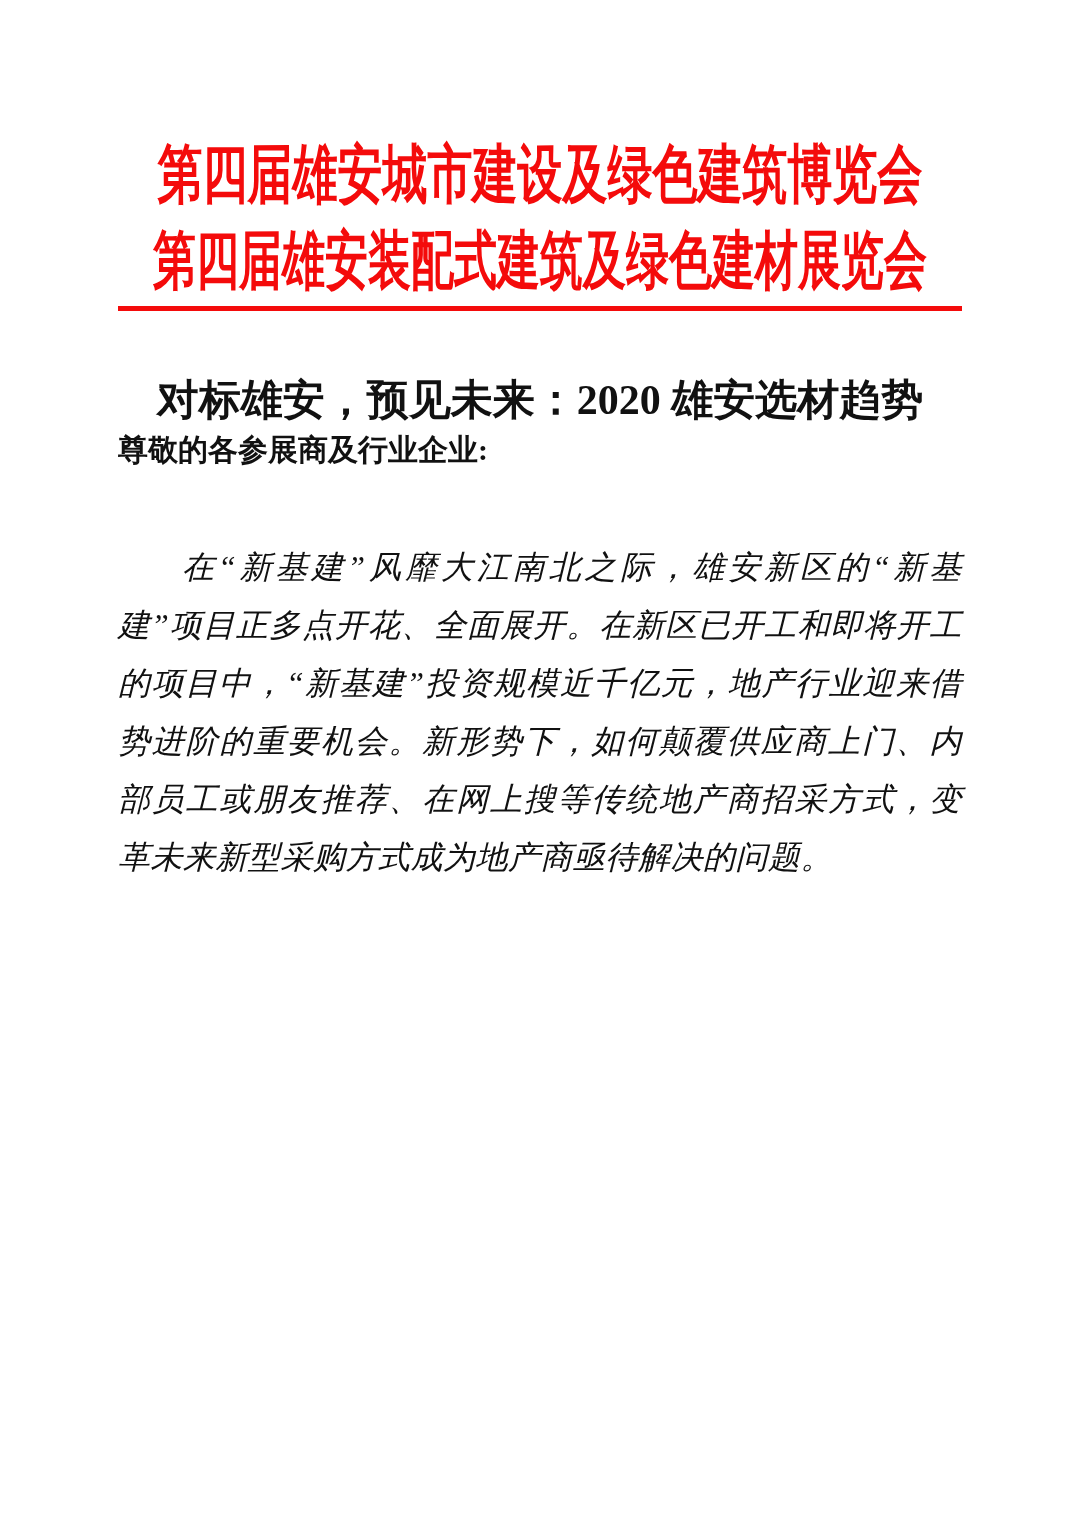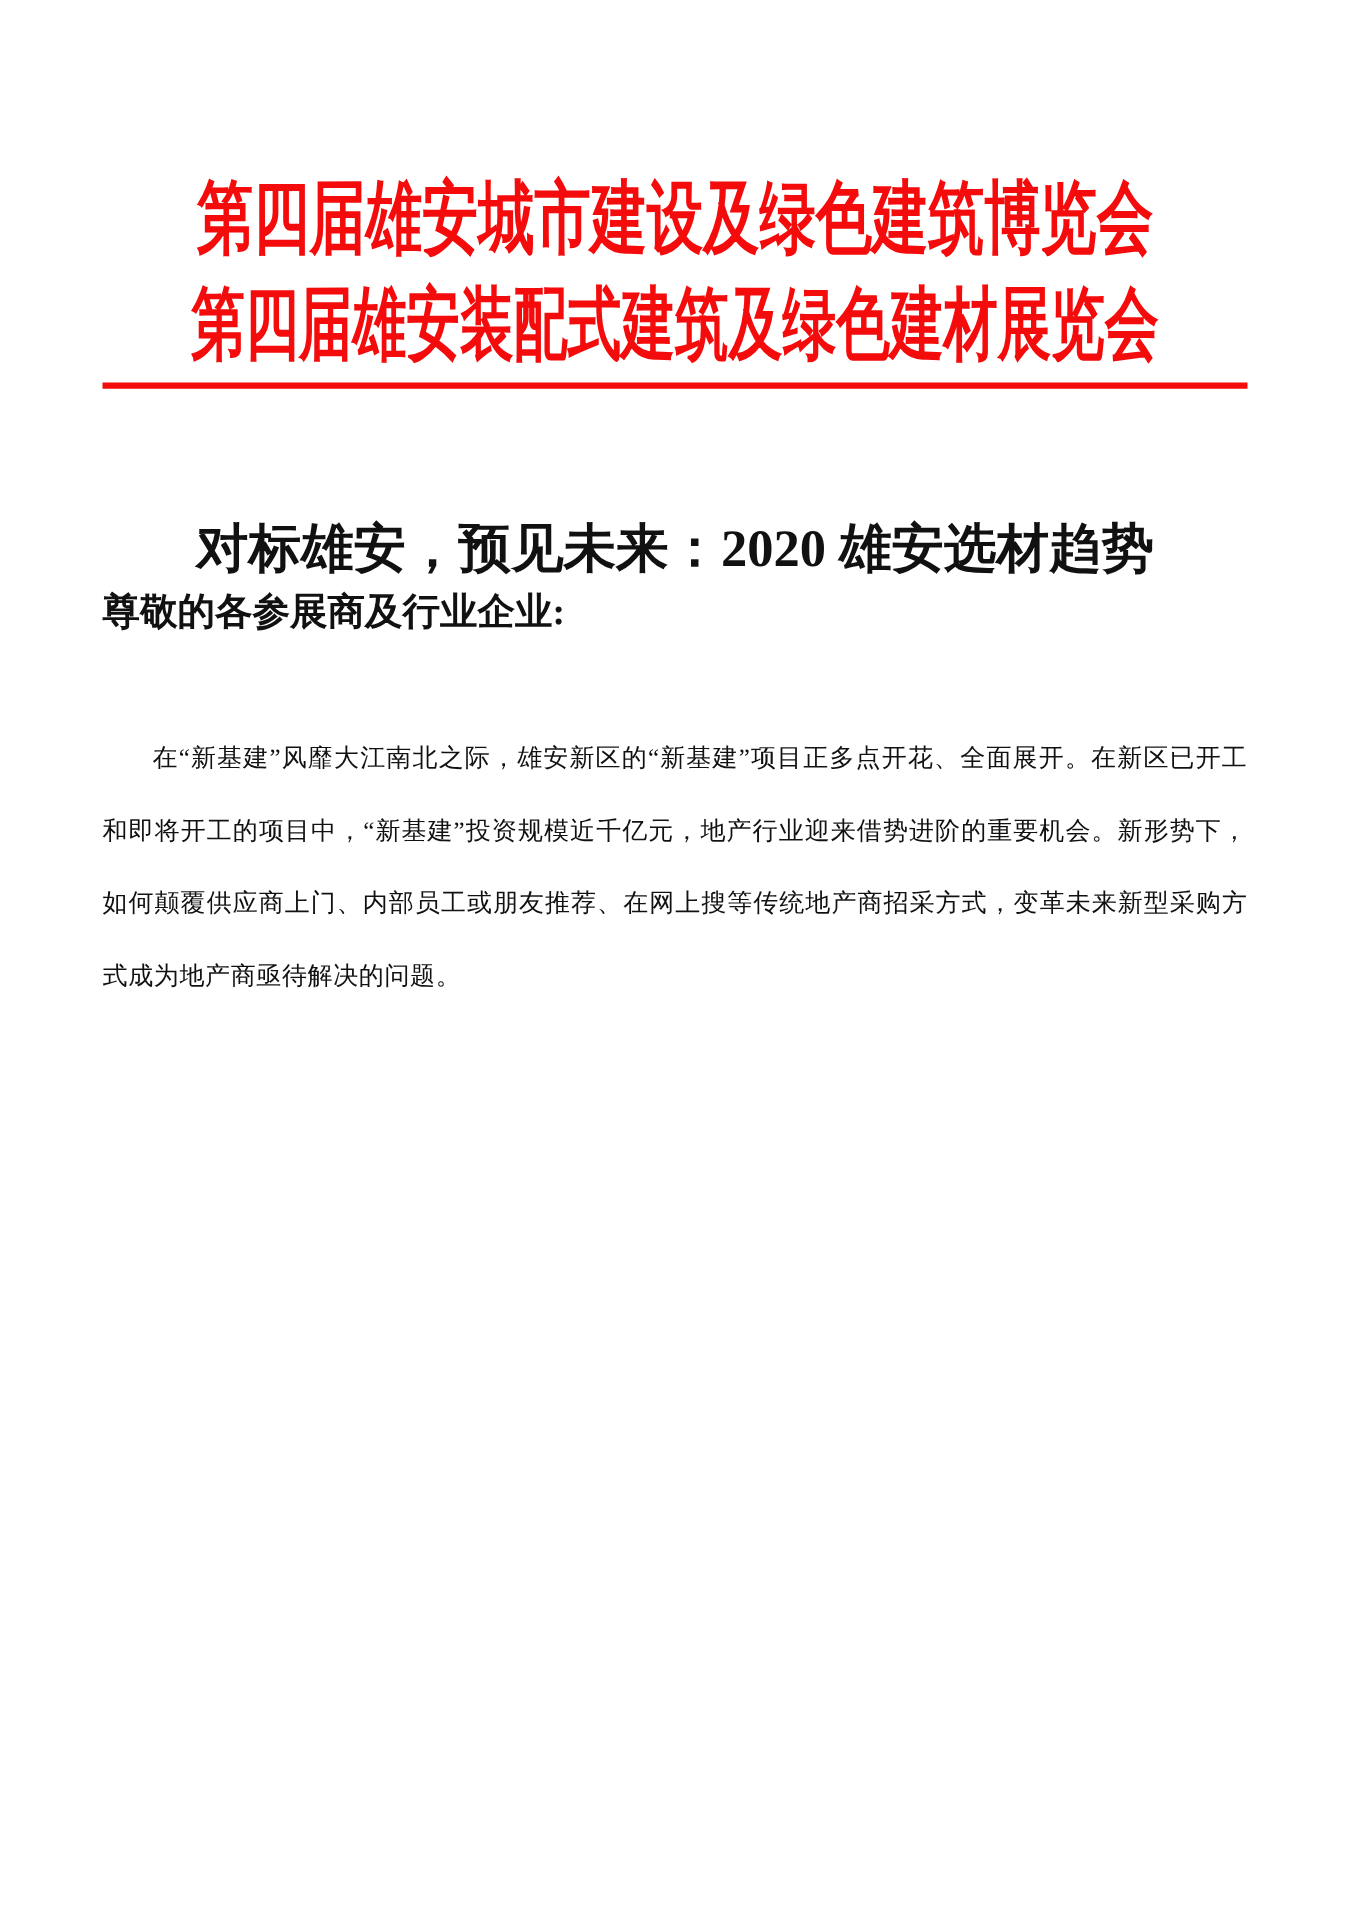--- a/index.html
+++ b/index.html
@@ -10,21 +10,21 @@
   * { margin: 0; padding: 0; box-sizing: border-box; }
   html, body {
     background: #ffffff;
     font-family: "Liberation Serif", "DejaVu Serif", serif;
   }
   .page {
     position: relative;
     width: 1080px;
     height: 1528px;
     background: var(--paper);
-    padding: 0 82px;
+    padding: 0 118px;
     overflow: hidden;
   }
   .doc-header {
     margin-top: 133px;
     text-align: center;
   }
   .header-line {
     color: var(--accent-red);
     font-weight: 700;
     line-height: 85px;
@@ -33,47 +33,48 @@
   }
   .header-line-1 { font-size: 45px; transform: scaleY(1.42); }
   .header-line-2 { font-size: 43px; transform: scaleY(1.48); }
   .red-rule {
     height: 5px;
     background: var(--accent-red);
     margin-top: 3px;
     width: 100%;
   }
   .doc-title {
-    margin-top: 100px;
+    margin-top: 60px;
     text-align: center;
     color: var(--ink);
     font-weight: 700;
     font-size: 42px;
     line-height: 59px;
   }
   .title-line {
     display: block;
     white-space: nowrap;
   }
   .salutation {
     font-weight: 700;
     font-size: 30px;
     line-height: 40px;
     color: var(--ink);
     text-align: left;
   }
   .body-para {
-    font-size: 20px;
+    font-size: 32px;
     line-height: 58px;
     color: var(--ink);
     text-align: justify;
     text-justify: inter-ideograph;
     text-indent: 2em;
     letter-spacing: 0.5px;
     word-break: break-all;
+    font-style: italic;
   }
   .body-para.first { margin-top: 68px; }
 </style>
 </head>
 <body>
 
 <div class="page">
 
   <div class="doc-header">
     <div class="header-line header-line-1">第四届雄安城市建设及绿色建筑博览会</div>

